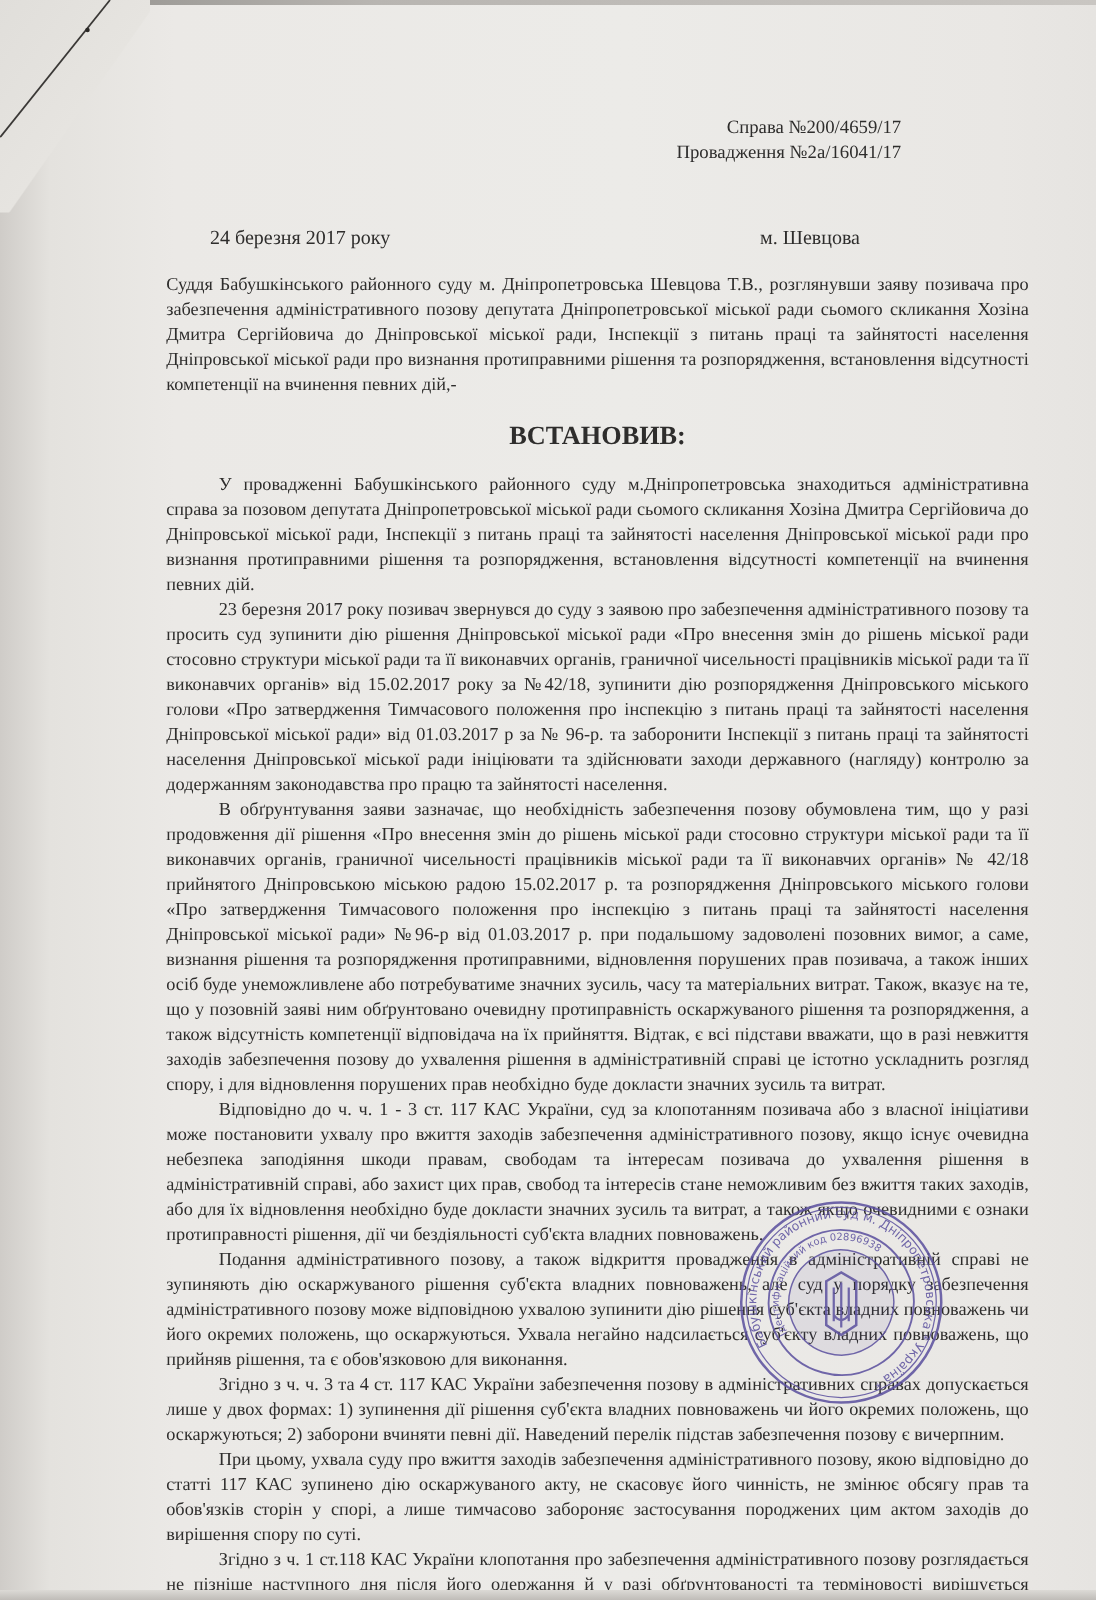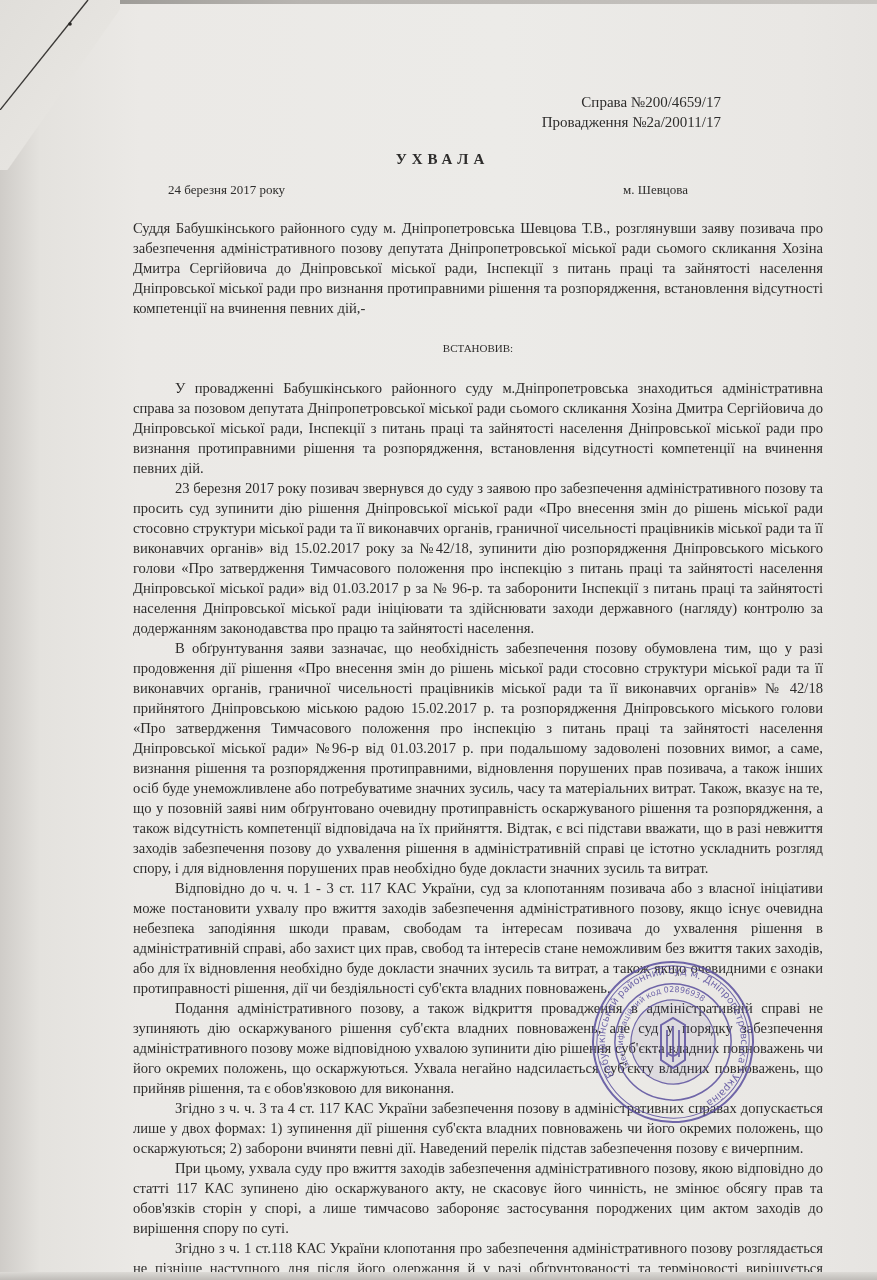--- a/index.html
+++ b/index.html
@@ -60,44 +60,44 @@
       font-weight: bold;
       font-size: 15px;
       line-height: 18px;
       letter-spacing: 0.5px;
     }
     .title-block .t1 { letter-spacing: 5px; padding-left: 8px; }
     .date-row {
       position: absolute;
       left: 168px; top: 182px;
       width: 520px;
-      font-size: 13px;
+      font-size: 16px;
       display: flex;
       justify-content: space-between;
     }
     .body-text {
       position: absolute;
       left: 133px;
       top: 218px;
       width: 690px;
       font-size: 14.6px;
       line-height: 20px;
       text-align: justify;
     }
     .body-text p {
       margin: 0;
       text-indent: 42px;
     }
     .body-text p.intro { text-indent: 0; }
     .body-text .heading {
       text-align: center;
-      font-weight: normal;
+      font-weight: bold;
       text-indent: 0;
       margin: 20px 0 20px 0;
-      font-size: 11px;
+      font-size: 21px;
     }
     .stamp {
       position: absolute;
       left: 588px;
       top: 960px;
       width: 170px;
       height: 165px;
       pointer-events: none;
       opacity: 0.85;
     }
@@ -108,25 +108,24 @@
 <div class="page">
   <div class="fold-top"></div>
   <div class="fold-corner"></div>
   <svg class="fold-line" viewBox="0 0 95 110">
     <path d="M88 0 L0 110" stroke="#3a3836" stroke-width="1.4" fill="none"></path>
     <circle cx="70" cy="24" r="1.8" fill="#2a2826"></circle>
   </svg>
 
   <div class="case-info">
     <div>Справа №200/4659/17</div>
-    <div>Провадження №2а/20011/17</div>
+    <div>Провадження №2а/16041/17</div>
   </div>
 
   <div class="title-block">
-    <div class="t1">УХВАЛА</div>
   </div>
 
   <div class="date-row">
     <span>24 березня 2017 року</span>
     <span>м. Шевцова</span>
   </div>
 
   <div class="body-text">
     <p class="intro">Суддя Бабушкінського районного суду м. Дніпропетровська Шевцова Т.В., розглянувши заяву позивача про забезпечення адміністративного позову депутата Дніпропетровської міської ради сьомого скликання Хозіна Дмитра Сергійовича до Дніпровської міської ради, Інспекції з питань праці та зайнятості населення Дніпровської міської ради про визнання протиправними рішення та розпорядження, встановлення відсутності компетенції на вчинення певних дій,-</p>
     <p class="heading">ВСТАНОВИВ:</p>

